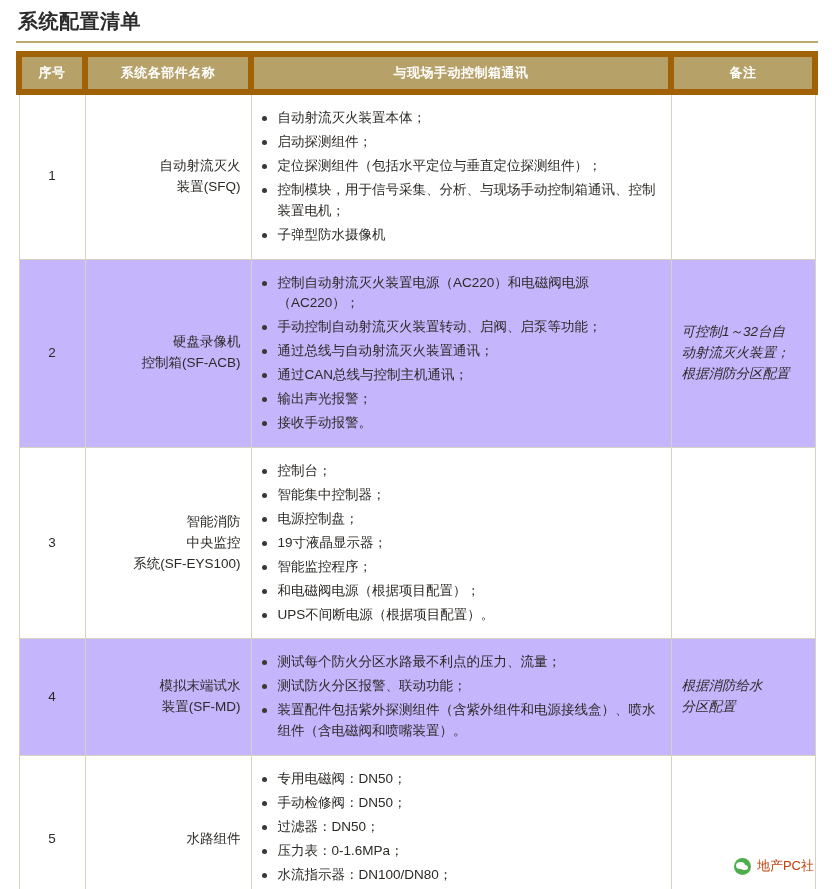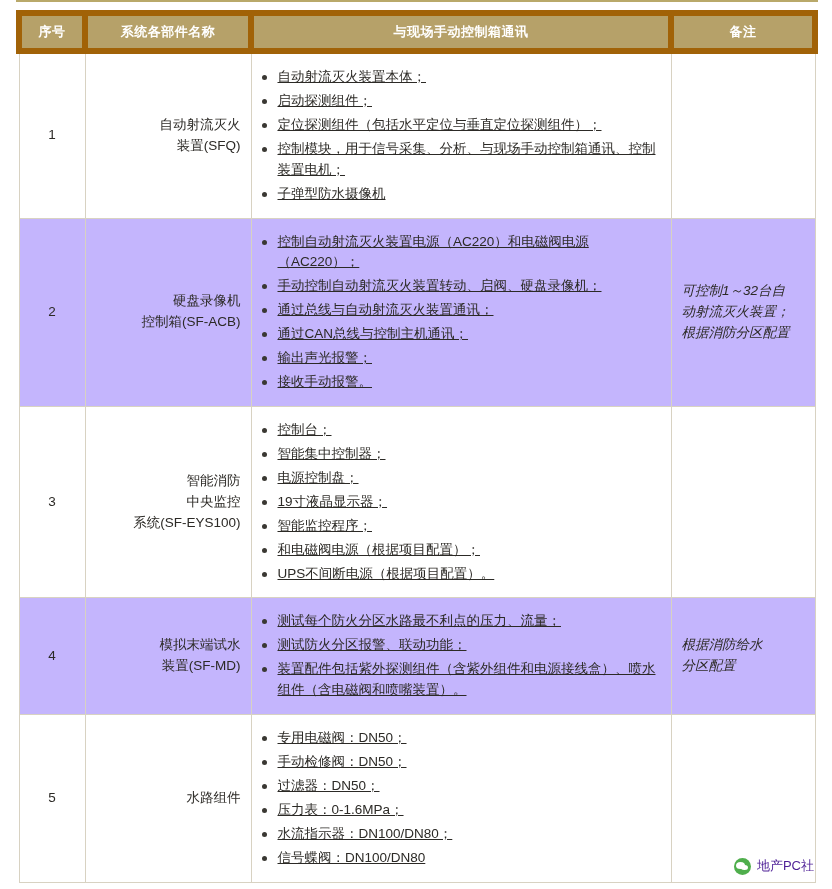--- a/index.html
+++ b/index.html
@@ -63,21 +63,20 @@
     font-size: 13px;
   }
   td.col-name {
     width: 152px;
     text-align: right;
     padding-left: 6px;
     padding-right: 6px;
   }
   td.col-items {
     padding-left: 16px;
-    text-decoration: underline;
   }
   td.col-remark {
     width: 130px;
     text-align: left;
     padding-left: 10px;
     font-size: 13px;
     line-height: 1.6;
     font-style: italic;
   }
   .row-shade td {
@@ -112,21 +111,21 @@
   .remark-line {
     display: block;
   }
   .watermark {
     position: absolute;
     right: 18px;
     bottom: 14px;
     display: flex;
     align-items: center;
     gap: 6px;
-    color: #4c1d95;
+    color: #c2410c;
     font-size: 13px;
   }
   .wm-logo {
     width: 17px;
     height: 17px;
     border-radius: 50%;
     background: #4fae4c;
     position: relative;
     flex: none;
   }
@@ -148,20 +147,21 @@
     height: 5.5px;
     left: 7px;
     top: 7px;
   }
 </style>
 </head>
 <body>
 
 <div class="page">
 
+  <div class="doc-title">系统配置清单</div>
   <div class="title-rule"></div>
 
   <table class="config-table">
     <thead>
       <tr>
         <th style="width:52px;">序号</th>
         <th style="width:152px;">系统各部件名称</th>
         <th>与现场手动控制箱通讯</th>
         <th style="width:130px;">备注</th>
       </tr>
@@ -188,21 +188,21 @@
 
       <tr class="row-shade">
         <td class="col-no">2</td>
         <td class="col-name">
           <span class="name-line">硬盘录像机</span>
           <span class="name-line">控制箱(SF-ACB)</span>
         </td>
         <td class="col-items">
           <ul class="bullets">
             <li>控制自动射流灭火装置电源（AC220）和电磁阀电源（AC220）；</li>
-            <li>手动控制自动射流灭火装置转动、启阀、硬盘录像机；</li>
+            <li>手动控制自动射流灭火装置转动、启阀、启泵等功能；</li>
             <li>通过总线与自动射流灭火装置通讯；</li>
             <li>通过CAN总线与控制主机通讯；</li>
             <li>输出声光报警；</li>
             <li>接收手动报警。</li>
           </ul>
         </td>
         <td class="col-remark">
           <span class="remark-line">可控制1～32台自</span>
           <span class="remark-line">动射流灭火装置；</span>
           <span class="remark-line">根据消防分区配置</span>

